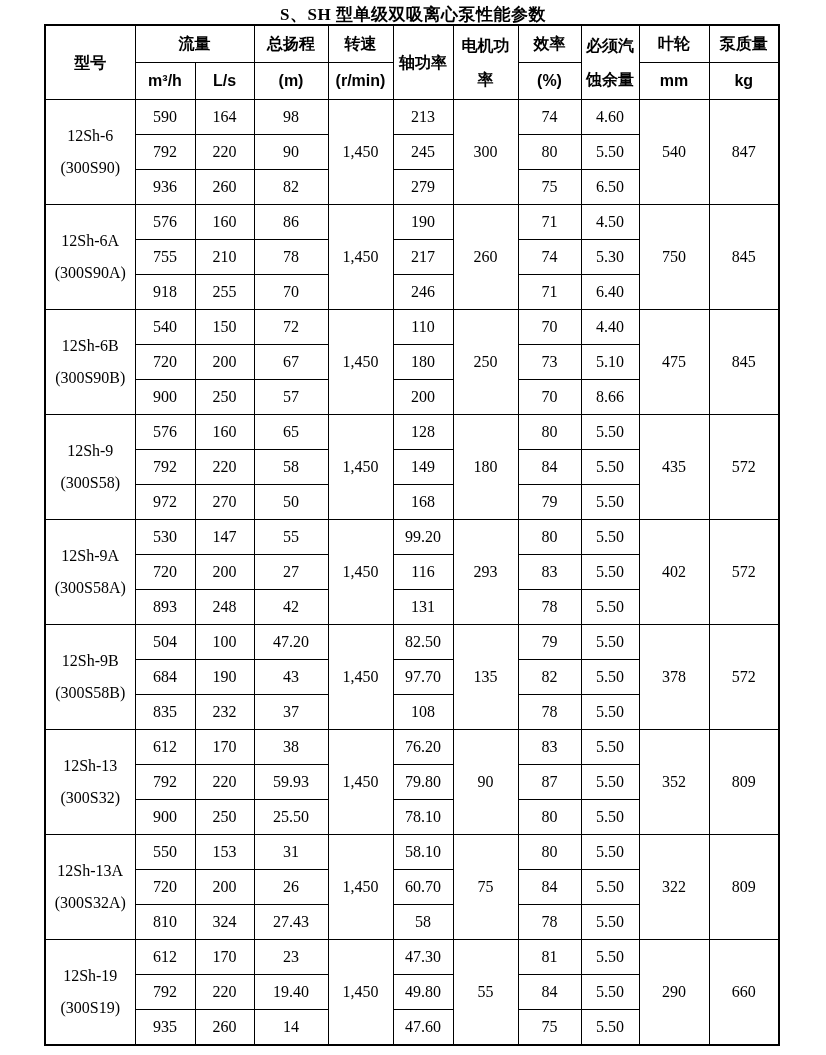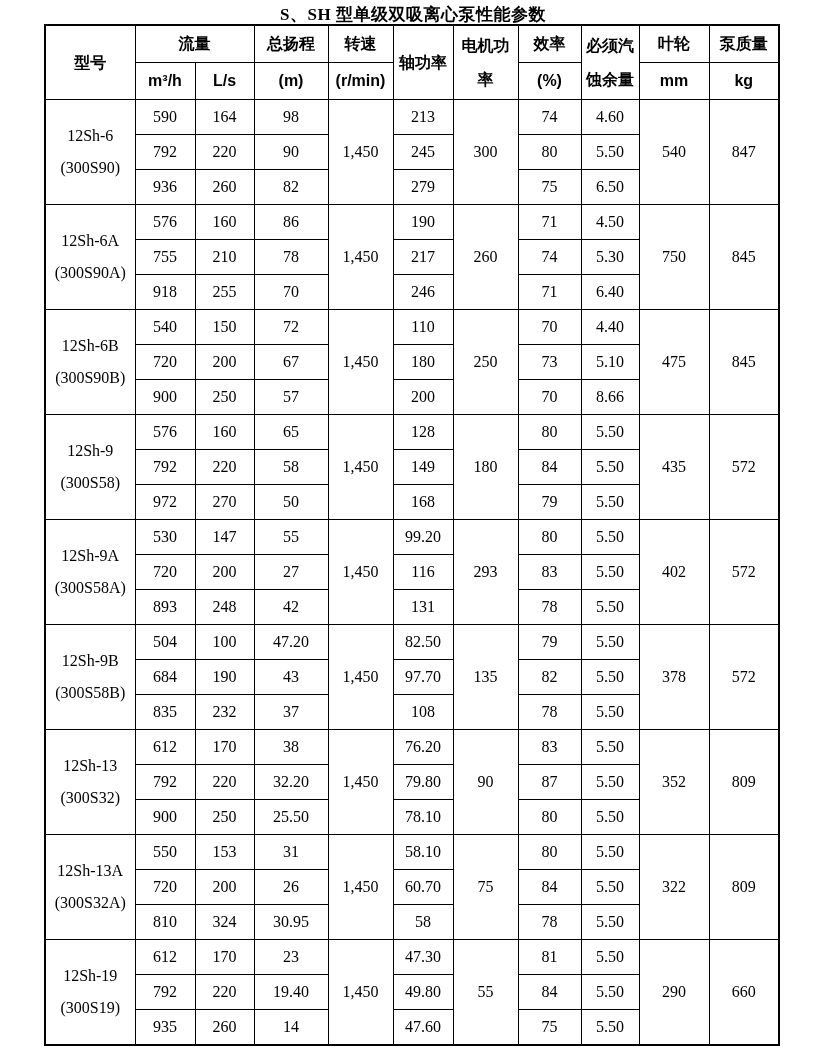--- a/index.html
+++ b/index.html
@@ -290,21 +290,21 @@
         <td>76.20</td>
         <td rowspan="3">90</td>
         <td>83</td>
         <td>5.50</td>
         <td rowspan="3">352</td>
         <td rowspan="3">809</td>
       </tr>
       <tr>
         <td>792</td>
         <td>220</td>
-        <td>32.20</td>
+        <td>59.93</td>
         <td>79.80</td>
         <td>87</td>
         <td>5.50</td>
       </tr>
       <tr>
         <td>900</td>
         <td>250</td>
         <td>25.50</td>
         <td>78.10</td>
         <td>80</td>
@@ -328,21 +328,21 @@
         <td>720</td>
         <td>200</td>
         <td>26</td>
         <td>60.70</td>
         <td>84</td>
         <td>5.50</td>
       </tr>
       <tr>
         <td>810</td>
         <td>324</td>
-        <td>30.95</td>
+        <td>27.43</td>
         <td>58</td>
         <td>78</td>
         <td>5.50</td>
       </tr>
       <tr>
         <td rowspan="3" class="model">12Sh-19
 (300S19)</td>
         <td>612</td>
         <td>170</td>
         <td>23</td>

